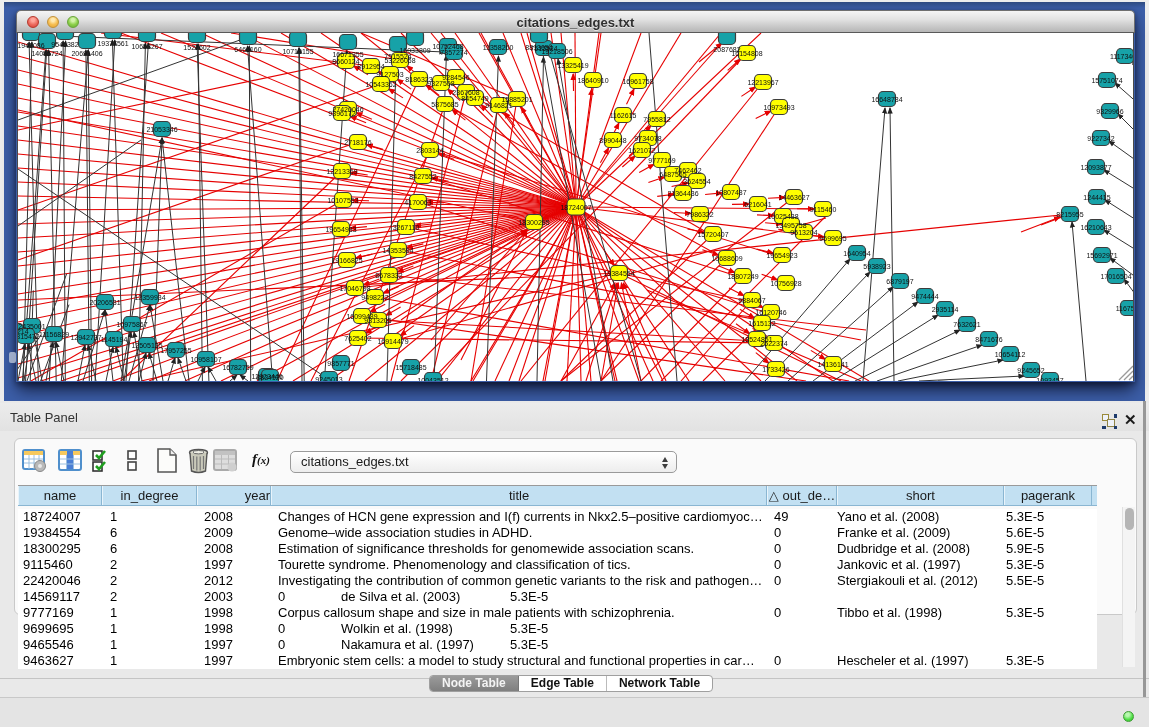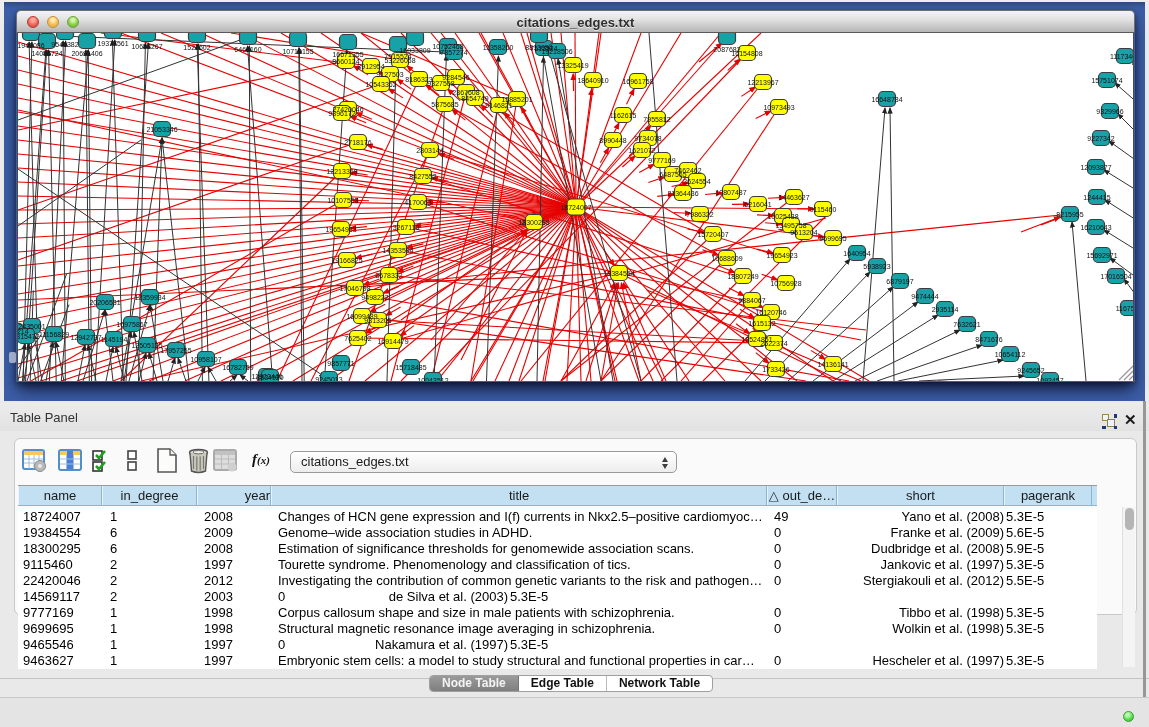--- a/index.html
+++ b/index.html
@@ -51,21 +51,21 @@
 .th { border-right:1px solid #8ab6d2; border-left:1px solid #e8f4fb; font-size:13px; color:#1a1a1a;
   text-align:center; line-height:20px; overflow:hidden; white-space:nowrap; }
 .tbody { position:absolute; left:3px; top:70px; width:1079px; height:160px; background:#fff; overflow:hidden; }
 .tr { display:flex; height:16px; font-size:13px; color:#000; white-space:nowrap; }
 .tr div { overflow:hidden; }
 .c0 { width:84px; padding-left:5px; }
 .c1 { width:95px; padding-left:8px; }
 .c2 { width:74px; padding-left:7px; }
 .c3 { width:496px; padding-left:7px; }
 .c4 { width:70px; padding-left:7px; }
-.c5 { width:167px; text-align:right; }
+.c5 { width:167px; text-align:left; }
 .c6 { width:88px; padding-left:2px; }
 .h0 { width:84px; } .h1 { width:95px; } .h2 { width:74px;text-align:right; } .h3 { width:496px; }
 .h4 { width:70px; } .h5 { width:167px; } .h6 { width:88px; }
 .vsb { position:absolute; left:1107px; top:68px; width:13px; height:160px; background:#f4f4f4; border-left:1px solid #e0e0e0;}
 .vsb .thumb { position:absolute; left:1.5px; top:1px; width:9px; height:22px; background:#b5b5b5; border-radius:5px; }
 
 .tabline { position:absolute; left:0; top:277px; width:1149px; height:1px; background:#c4c4c4; }
 .tabs { position:absolute; left:429px; top:274px; height:17px; display:flex;
   border:1px solid #9f9f9f; border-radius:4px; overflow:hidden; background:#fff;
   font-size:12px; font-weight:bold; line-height:15px;align-items:center; }
@@ -801,21 +801,20 @@
           <div class="c2">1998</div>
           <div class="c3">Corpus callosum shape and size in male patients with schizophrenia.</div>
           <div class="c4">0</div>
           <div class="c5">Tibbo et al. (1998)</div>
           <div class="c6">5.3E-5</div>
         </div>
 <div class="tr">
           <div class="c0">9699695</div>
           <div class="c1">1</div>
           <div class="c2">1998</div>
-          <div class="c3">Structural magnetic resonance image averaging in schizophrenia.</div>
           <div class="c4">0</div>
           <div class="c5">Wolkin et al. (1998)</div>
           <div class="c6">5.3E-5</div>
         </div>
 <div class="tr">
           <div class="c0">9465546</div>
           <div class="c1">1</div>
           <div class="c2">1997</div>
           <div class="c4">0</div>
           <div class="c5">Nakamura et al. (1997)</div>

